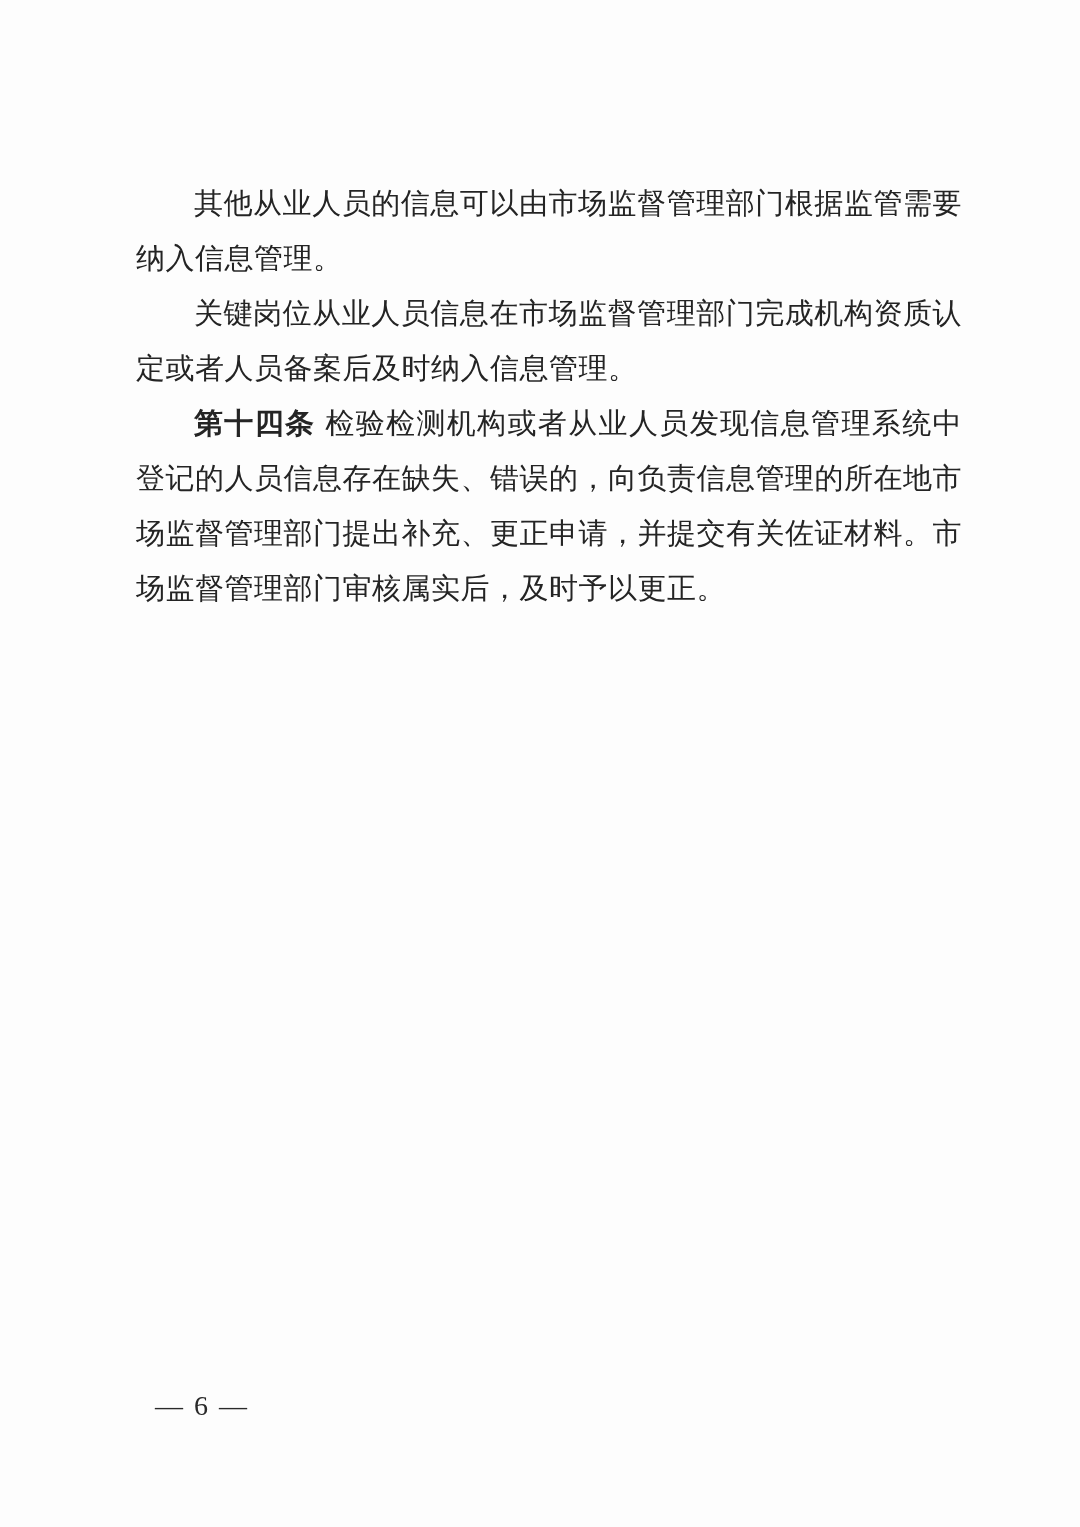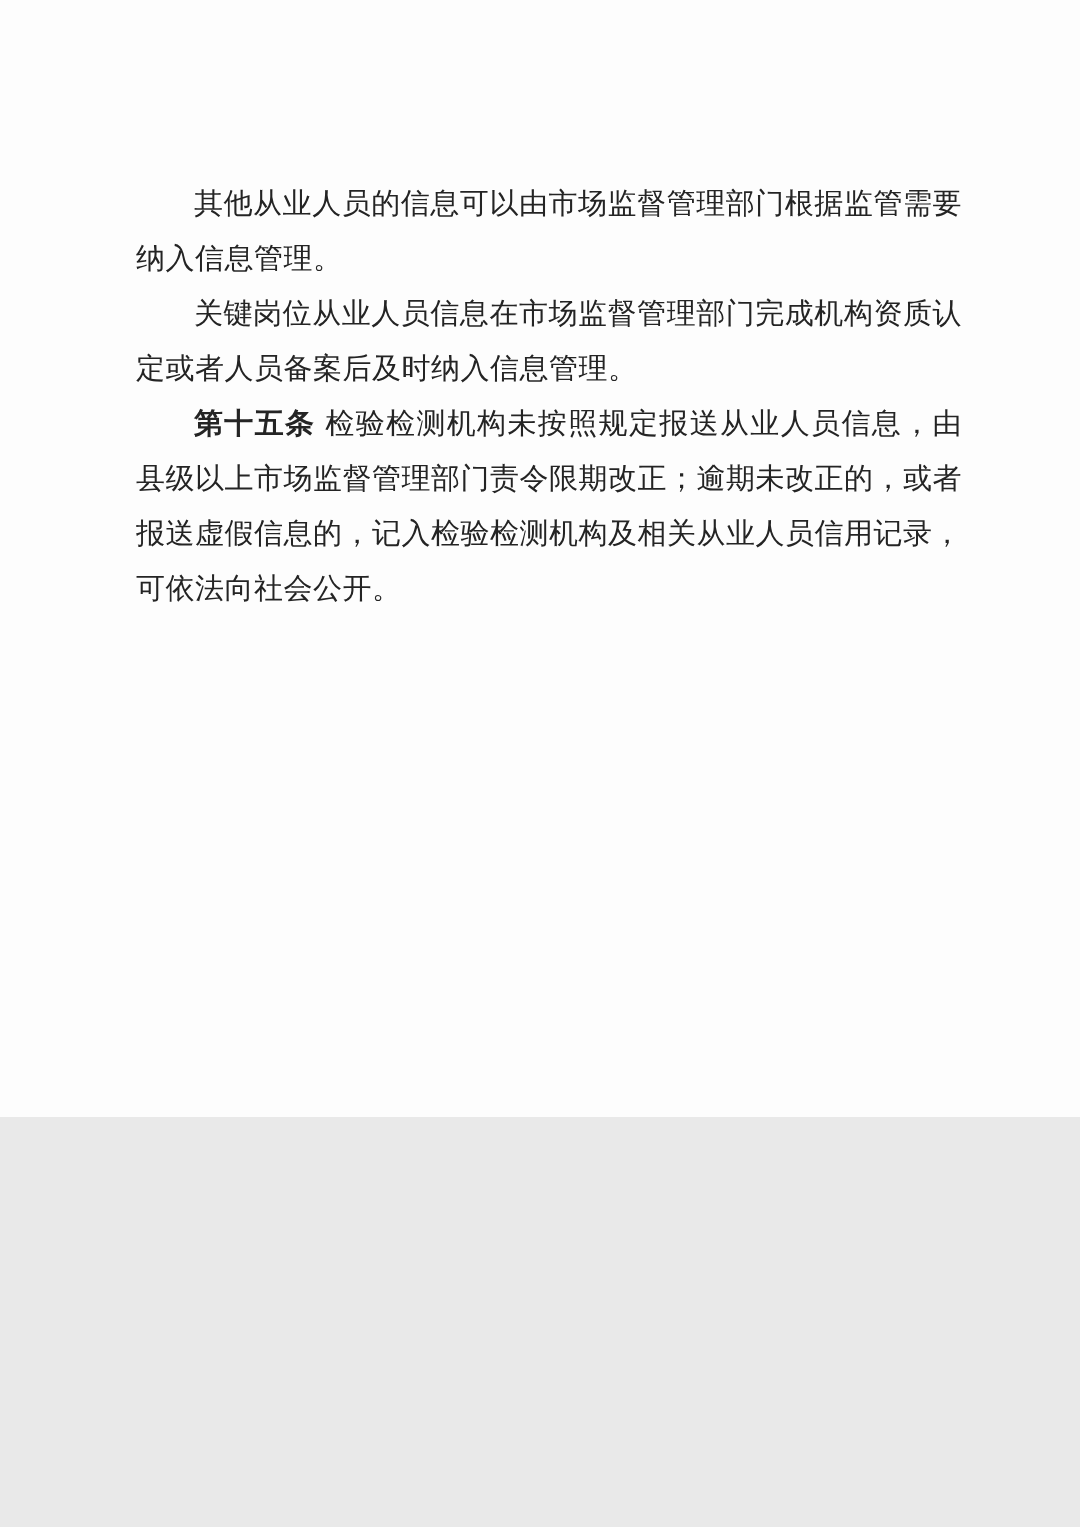--- a/index.html
+++ b/index.html
@@ -3,21 +3,21 @@
 <meta charset="utf-8">
 <style>
   html, body { margin: 0; padding: 0; }
   body {
     font-family: "Liberation Serif", "DejaVu Serif", serif;
     background: #e9e9e9;
   }
   .page {
     position: relative;
     width: 1080px;
-    height: 1117px;
+    height: 1527px;
     margin: 0 auto;
     background: #fdfdfd;
     overflow: hidden;
   }
   .doc-body {
     position: absolute;
     left: 136px;
     top: 176px;
     width: 826px;
     font-size: 29px;
@@ -49,17 +49,17 @@
 
 <div class="page" style="background: rgb(253, 253, 253);">
   <div class="doc-body" style="color: rgb(36, 36, 36);">
   <p><span>其他从业人员的信息可以由市场监督管理部门根据监管需要纳入信息管理。</span></p>
 
 
   <p><span>关键岗位从业人员信息在市场监督管理部门完成机构资质认定或者人员备案后及时纳入信息管理。</span></p>
 
 
 
+  <p><b class="article-no">第十四条</b><span>检验检测机构或者从业人员发现信息管理系统中登记的人员信息存在缺失、错误的，向负责信息管理的所在地市场监督管理部门提出补充、更正申请，并提交有关佐证材料。市场监督管理部门审核属实后，及时予以更正。</span></p>
 
-  <p><b class="article-no">第十五条</b><span>检验检测机构未按照规定报送从业人员信息，由县级以上市场监督管理部门责令限期改正；逾期未改正的，或者报送虚假信息的，记入检验检测机构及相关从业人员信用记录，可依法向社会公开。</span></p>
 </div>
   <div class="page-number">— 6 —</div>
 </div>
 
 </body></html>

